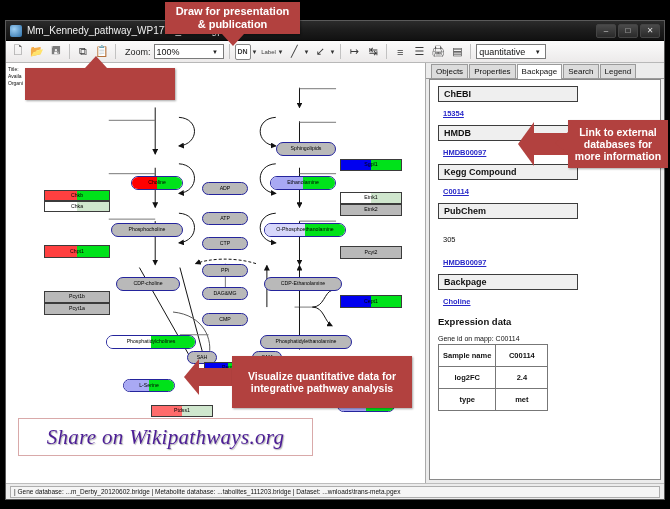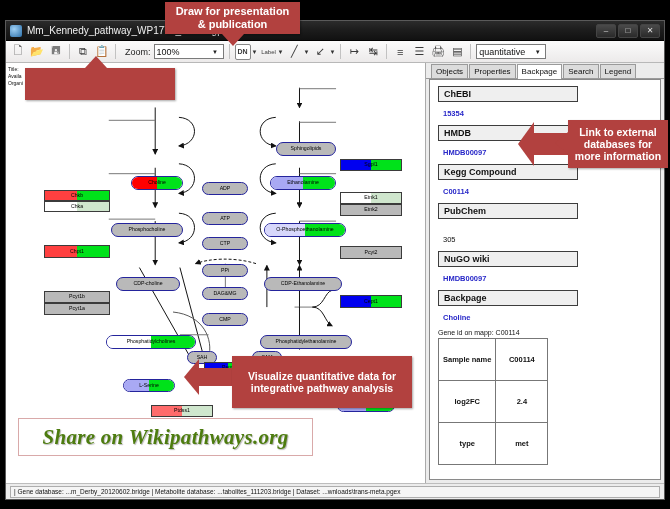--- a/index.html
+++ b/index.html
@@ -141,32 +141,32 @@
   #side-body{
     flex:1; background:#fff; margin:0 3px 3px 3px; border:1px solid #8a8a8a;
     overflow:hidden; position:relative; padding:6px 0 0 8px;
   }
   .db-block{ margin-bottom:5px; }
   .db-header{
     width:140px; border:1px solid #3d3d3d; background:#efefef;
     font-size:9px; font-weight:bold; color:#111; padding:2px 5px;
   }
   .db-link{
-    font-size:7.5px; color:#2727c8; 
+    font-size:7.5px; color:#2727c8; text-decoration:underline;
     margin:3px 0 0 5px; display:inline-block; font-weight:bold;text-align:right;
   }
   .db-plain{
     font-size:7.5px; color:#111; margin:16px 0 0 5px; display:inline-block;
   }
   .expr-title{ font-size:9.5px; font-weight:bold; color:#111; margin:8px 0 8px 0;}
   .gene-id{ font-size:7px; color:#111; margin-bottom:2px;}
   table.expr{ border-collapse:collapse; }
   table.expr td{
     border:1px solid #777; font-size:7.5px; color:#111;
-    padding:16px 4px; text-align:center; font-weight:bold; background:#fff;
+    padding:6px 4px; text-align:center; font-weight:bold; background:#fff;
     min-width:52px;
   }
 
   
   #status-bar{
     flex:0 0 16px; height:16px; background:#ececec;
     border-top:1px solid #bdbdbd; display:flex; align-items:center;
     padding:0 4px;
   }
   #status-inner{
@@ -205,21 +205,21 @@
     border-right:13px solid #b2413f;
   }
   #callout-viz{ left:232px; top:356px; width:180px; height:52px; font-size:10.5px;}
   #callout-share{
     position:absolute; left:18px; top:418px; width:295px; height:38px;
     background:#fff; border:1px solid #d9a9a9; z-index:50;
     display:flex; align-items:center; justify-content:center;
   }
   #callout-share .stext{
     font-family:"Liberation Serif", serif;
-    font-style:italic; font-weight:bold; font-size:21px; color:#4d7c0f;
+    font-style:italic; font-weight:normal; font-size:21px; color:#4c1d95;
     text-shadow:1px 1px 1px rgba(120,120,120,.55);
     letter-spacing:.3px;
   }
   
   .tailbar{position:absolute; background:#b2413f; z-index:48;}
 </style>
 </head>
 <body>
 
 <div id="app-window">
@@ -497,24 +497,25 @@
         <div class="side-tab active">Backpage</div>
         <div class="side-tab">Search</div>
         <div class="side-tab">Legend</div>
       </div>
       <div id="side-body">
         <div id="db-list">
             <div class="db-block"><div class="db-header">ChEBI</div><div class="db-link">15354</div></div>
             <div class="db-block"><div class="db-header">HMDB</div><div class="db-link">HMDB00097</div></div>
             <div class="db-block"><div class="db-header">Kegg Compound</div><div class="db-link">C00114</div></div>
             <div class="db-block"><div class="db-header">PubChem</div><div class="db-plain">305</div></div>
-            <div class="db-block"><div class="db-header">NuGO wiki</div><div class="db-link">HMDB00097</div></div>
+            <div class="db-block"><div class="db-link">HMDB00097</div></div>
             <div class="db-block"><div class="db-header">Backpage</div><div class="db-link">Choline</div></div>
           </div>
 
+        <div class="expr-title">Expression data</div>
         <div class="gene-id">Gene id on mapp: C00114</div>
         <table class="expr">
           <tbody id="expr-rows">
               <tr>
                 <td>Sample name</td>
                 <td>C00114</td>
               </tr>
               <tr>
                 <td>log2FC</td>
                 <td>2.4</td>

